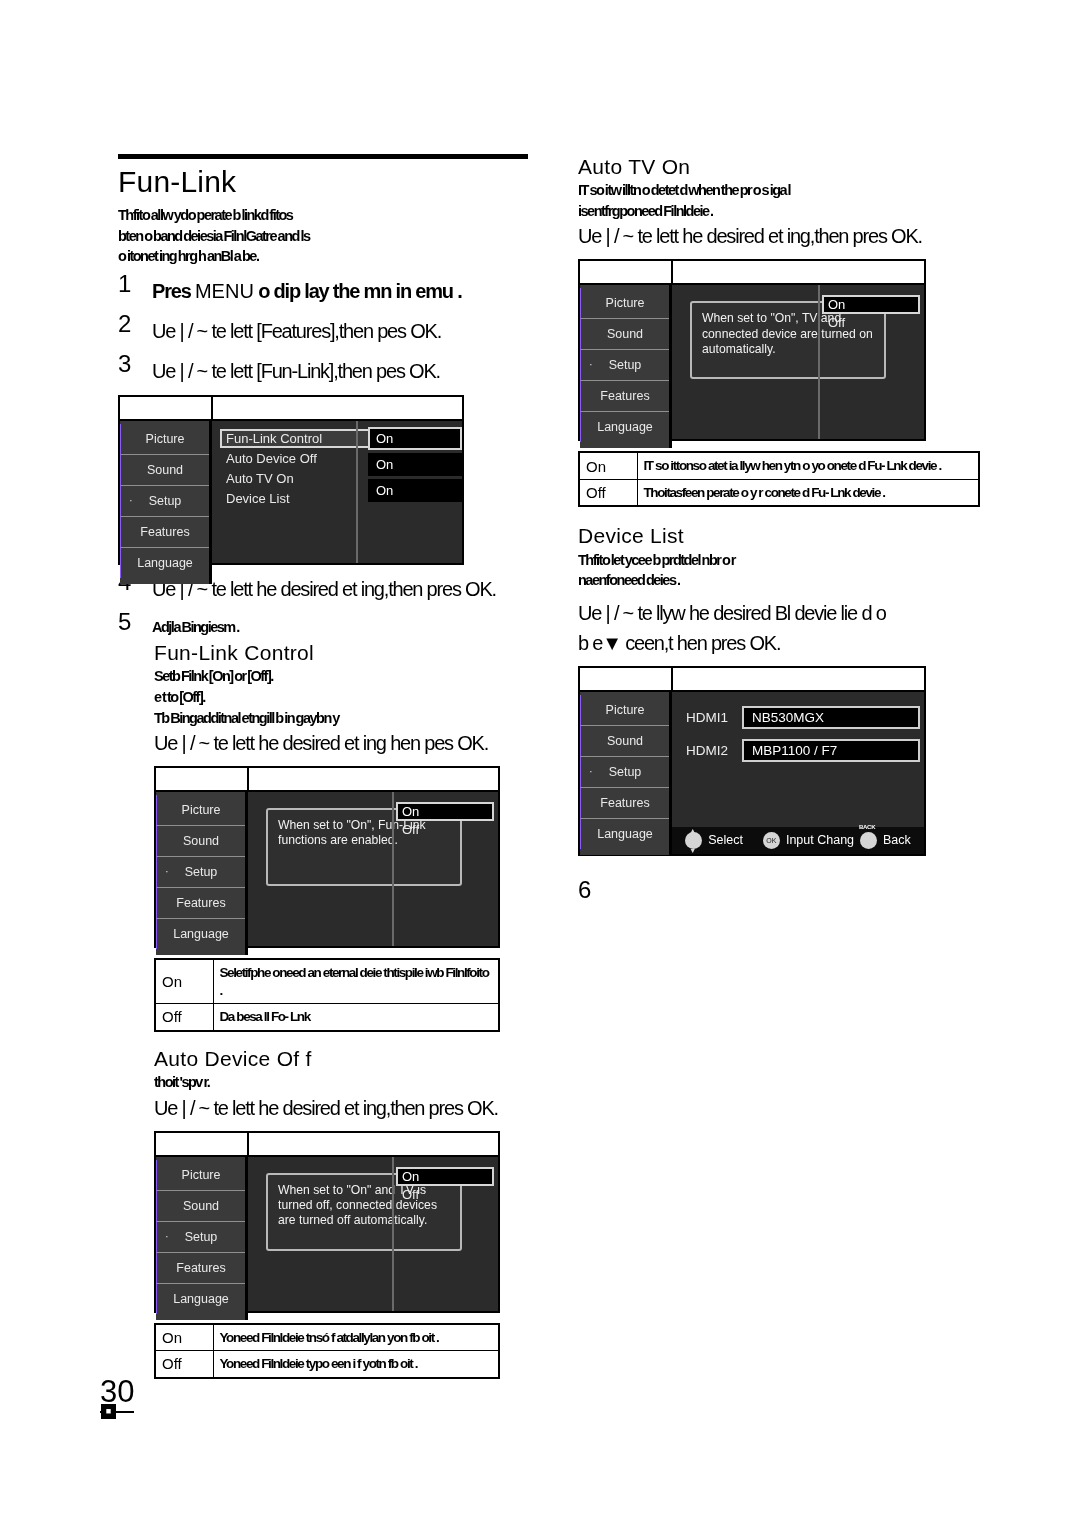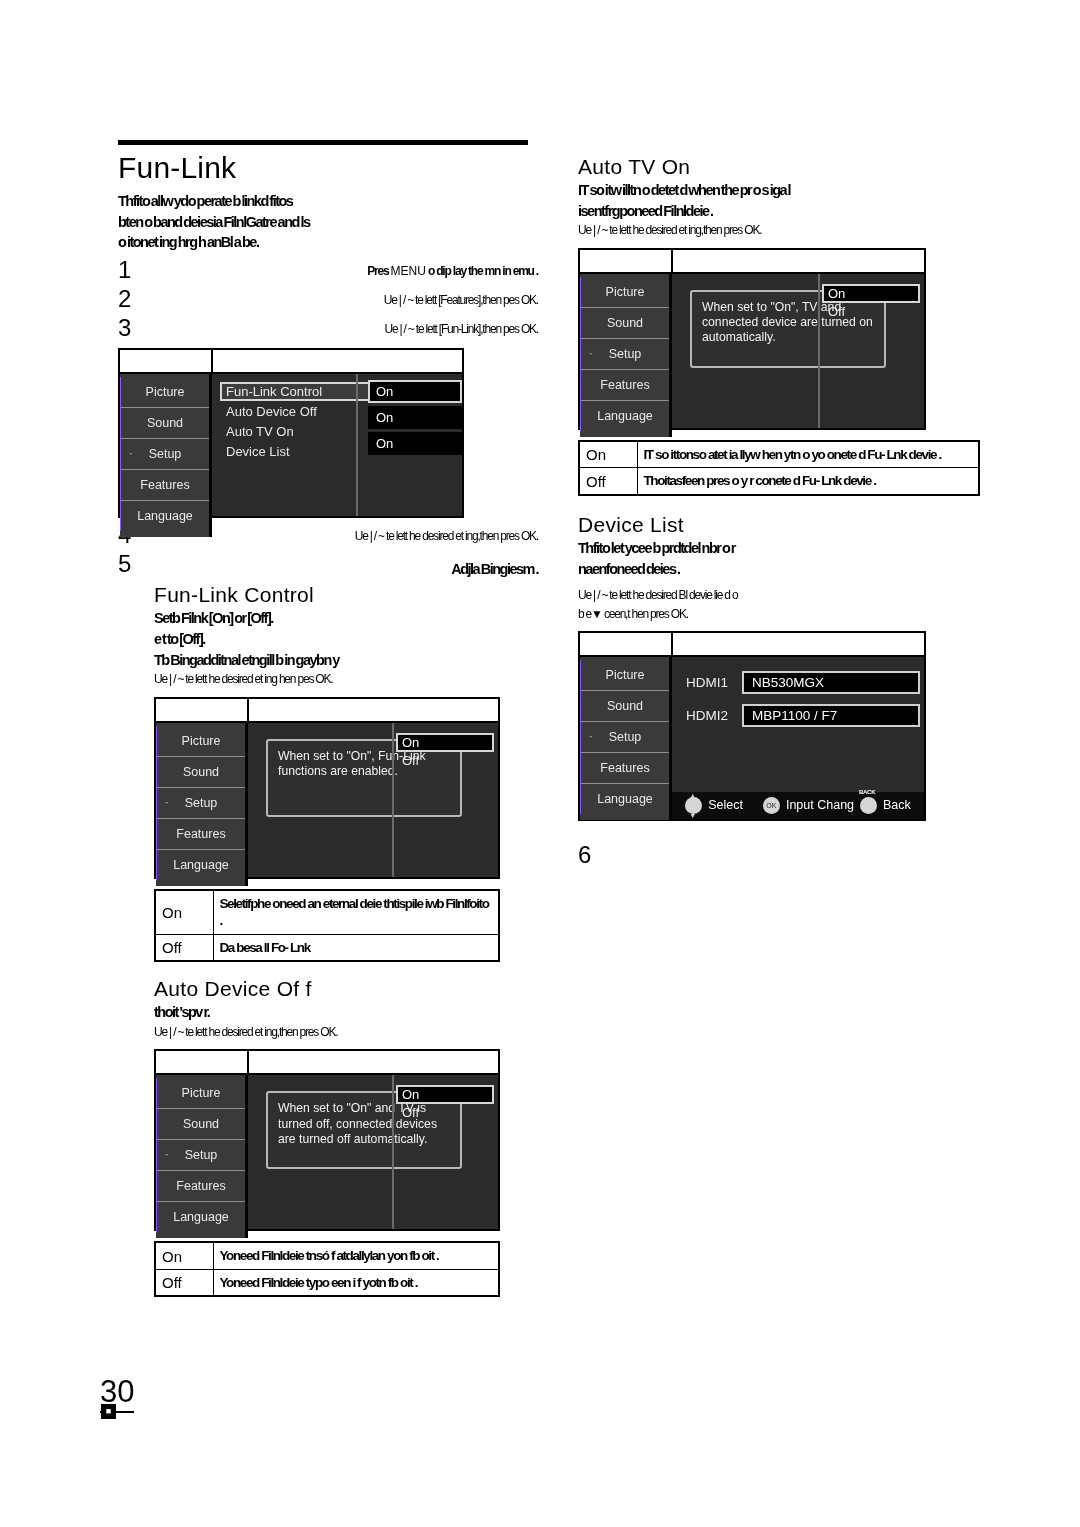--- a/index.html
+++ b/index.html
@@ -10,21 +10,21 @@
     background: #ffffff;
     font-family: "Liberation Sans", sans-serif;
     color: #000000;
     position: relative;
     overflow: hidden;
   }
 
   .page { position: absolute; inset: 0; }
 
   
-  .col-left  { position: absolute; left: 118px; top: 140px; width: 420px; }
+  .col-left  { position: absolute; left: 118px; top: 154px; width: 420px; }
   .col-right { position: absolute; left: 578px; top: 152px; width: 420px; }
 
   
   .rule-top {
     height: 5px; background: #000; width: 410px; margin: 0 0 6px 0;
   }
   h1.title {
     font-size: 30px; font-weight: 400; letter-spacing: .2px;
     margin: 0 0 8px 0; line-height: 1.1;
   }
@@ -34,33 +34,33 @@
   }
   h2.sub.indent { margin-left: 36px; }
 
   
   .body-bold {
     font-size: 14.5px; font-weight: 700; line-height: 1.35;
     letter-spacing: -1.5px; word-spacing: -1px;
     margin: 0 0 1px 0;
   }
   .mix {
-    font-size: 12px; line-height: 1.45; margin: 0 0 1px 0;
+    font-size: 20px; line-height: 1.45; margin: 0 0 1px 0;
     letter-spacing: -1.2px;
   }
   .mix b { font-weight: 700; }
   .mix span.n { font-weight: 400; letter-spacing: 0; }
 
   
   .step { display: flex; align-items: flex-start; margin: 7px 0 0 0; }
   .step .num {
     font-size: 24px; font-weight: 400; width: 34px; flex: 0 0 34px;
     line-height: 1; margin-top: -2px;
   }
-  .step .txt { flex: 1 1 auto; padding-top: 3px; text-align: right; }
+  .step .txt { flex: 1 1 auto; padding-top: 3px; }
 
   
   .osd {
     background: #2b2b2b;
     border: 2px solid #000;
     position: relative;
     font-family: "Liberation Sans", sans-serif;
     margin: 8px 0 0 0;
   }
   .osd-topbar {
@@ -362,30 +362,30 @@
 
     <table class="onoff-table" style="width:402px;">
       <tbody>
           <tr>
         <td class="k">On</td>
         <td class="v">IT so ittonso atet            ia llyw hen ytn o
  yo onete     d Fu- Lnk devie .</td>
       </tr>
       <tr>
         <td class="k">Off</td>
-        <td class="v">Thoitasfeen pres o y                          r
+        <td class="v">Thoitasfeen perate o y                          r
  conete   d Fu- Lnk devie .</td>
       </tr>
     </tbody>
       </table>
 
     <h2 class="sub" style="margin-top:16px;">Device List</h2>
     <p class="body-bold">Thfito let          ycee b       prdtdel nbr o               r</p>
     <p class="body-bold">naenfoneed deies              .</p>
-    <p class="mix" style="margin-top:8px;">Ue  | / ~  te   lett he desired Bl     devie lie d o</p>
+    <p class="mix" style="margin-top:8px;">Ue  | / ~  te   llyw he desired Bl     devie lie d o</p>
     <p class="mix">b e▼  ceen,t hen pres OK.</p>
 
     <div class="osd" style="width:348px;height:190px;">
       <div class="osd-topbar">
         <div class="tb1"></div>
         <div class="tb2"></div>
       </div>
       <div class="osd-body">
         <div class="osd-nav">
           <div class="navitem"><span>Picture</span></div>

